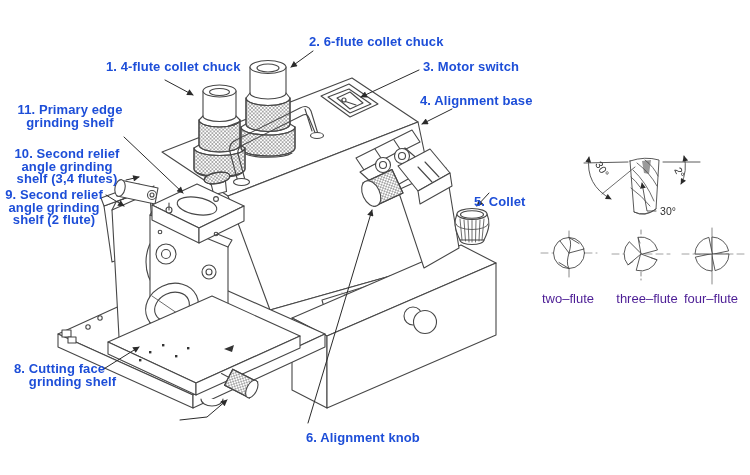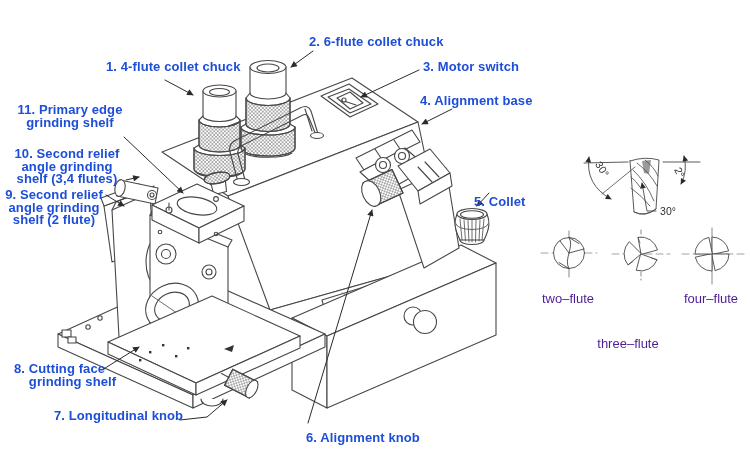--- a/index.html
+++ b/index.html
@@ -278,29 +278,28 @@
     <line x1="124" y1="137" x2="183" y2="193" marker-end="url(#arr)"></line>
   </g>
 </svg>
 
 <div class="mlabel" style="left:106px;top:61px;">1. 4-flute collet chuck</div>
 <div class="mlabel" style="left:309px;top:36px;">2. 6-flute collet chuck</div>
 <div class="mlabel" style="left:423px;top:61px;">3. Motor switch</div>
 <div class="mlabel" style="left:420px;top:95px;">4. Alignment base</div>
 <div class="mlabel" style="left:474px;top:160px;margin-top:36px;">5. Collet</div>
 <div class="mlabel" style="left:306px;top:432px;">6. Alignment knob</div>
-<div class="mlabel" style="left:54px;top:410px;">7. Longitudinal knob</div>
 <div class="mlabel" style="left:14px;top:363px;">8. Cutting face
     grinding shelf</div>
 <div class="mlabel center" style="left:-2px;top:189px;width:112px;">9. Second relief
 angle grinding
 shelf (2 flute)</div>
 <div class="mlabel center" style="left:6px;top:148px;width:122px;">10. Second relief
 angle grinding
 shelf (3,4 flutes)</div>
 <div class="mlabel center" style="left:14px;top:104px;width:112px;">11. Primary edge
 grinding shelf</div>
 
 <div class="flabel" style="left:568px;top:291px;">two–flute</div>
-<div class="flabel" style="left:628px;top:291px;margin-top:45px;">three–flute</div>
+<div class="flabel" style="left:647px;top:291px;">three–flute</div>
 <div class="flabel" style="left:711px;top:291px;">four–flute</div>
 
 </div>
 
 </body></html>

